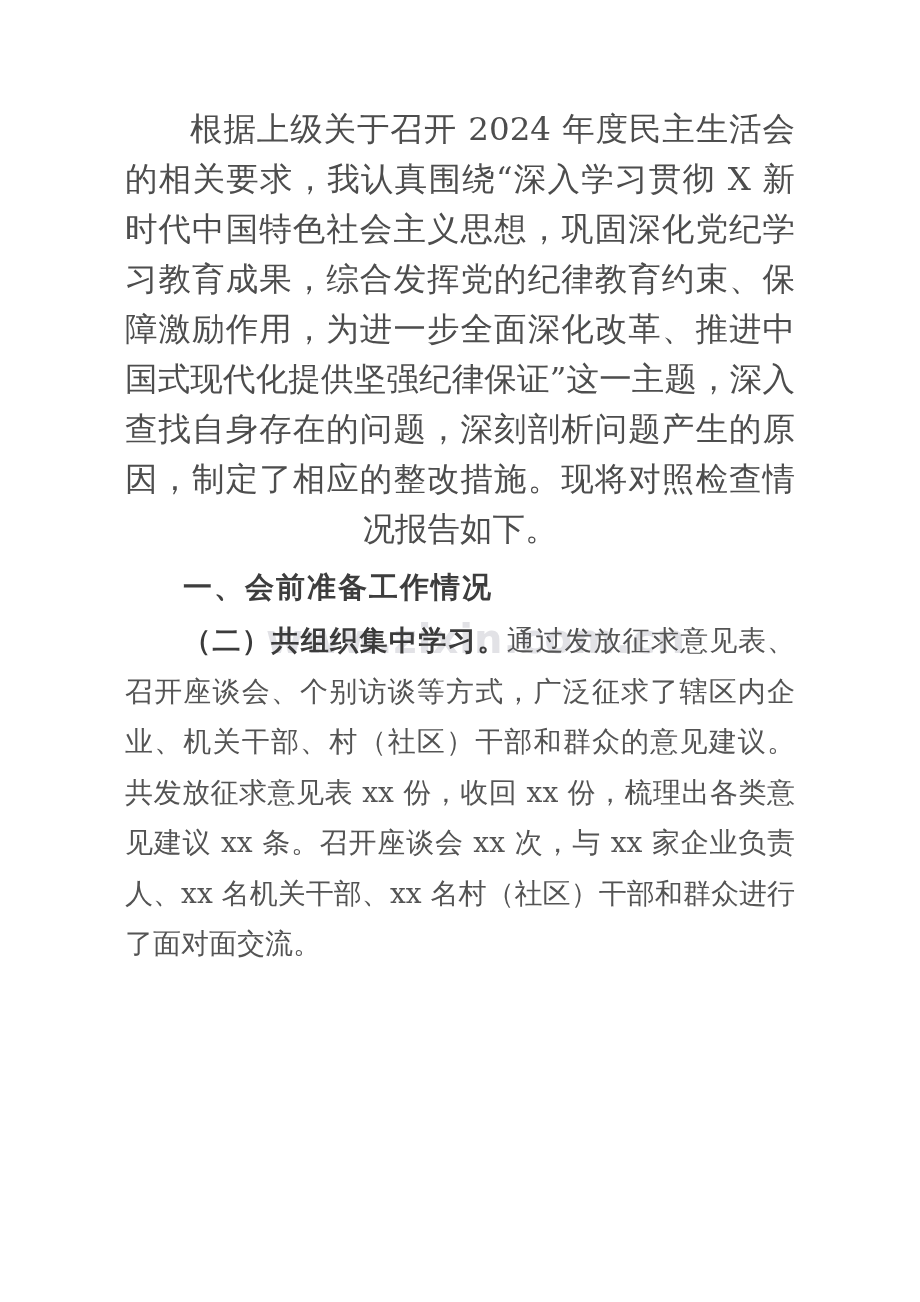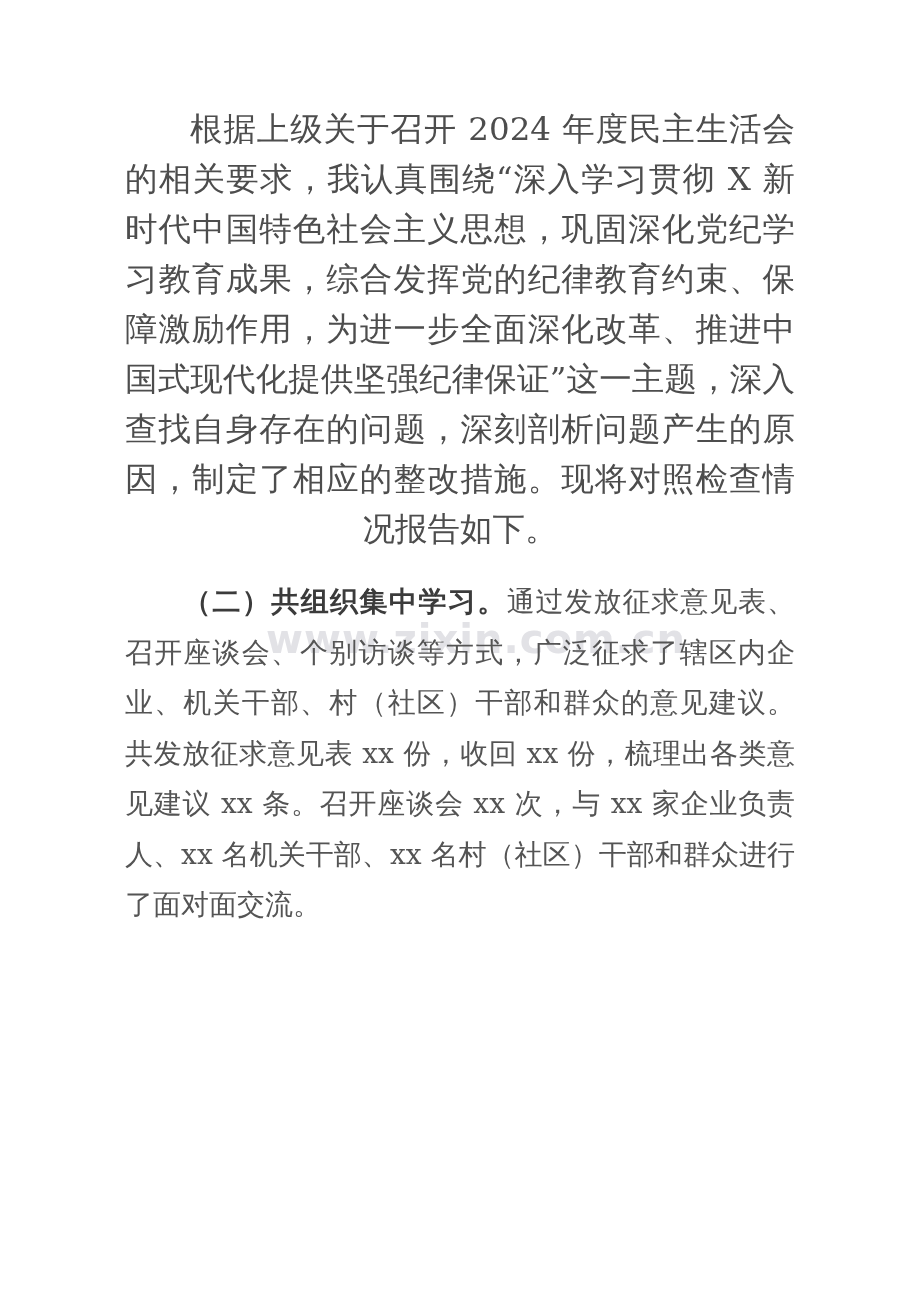--- a/index.html
+++ b/index.html
@@ -47,21 +47,21 @@
     text-align: justify;
     text-justify: inter-ideograph;
     word-break: break-all;
   }
   .lead {
     font-size: 32.5px;
     line-height: 50px;
     text-indent: 65px;
     text-align: justify;
     text-align-last: center;
-    margin-bottom: 23px;
+    margin-bottom: 8px;
     color: #4d4d4d;
   }
   .section-heading {
     font-size: 29px;
     line-height: 50px;
     font-weight: 700;
     text-indent: 58px;
     color: #3d3d3d;
     letter-spacing: 2px;
     margin-bottom: 4px;
@@ -86,18 +86,19 @@
 <body>
 
 <div class="page">
 
   <div class="watermark">www.zixin.com.cn</div>
 
   <div class="content">
 
     <p class="lead">根据上级关于召开 2024 年度民主生活会的相关要求，我认真围绕“深入学习贯彻 X 新时代中国特色社会主义思想，巩固深化党纪学习教育成果，综合发挥党的纪律教育约束、保障激励作用，为进一步全面深化改革、推进中国式现代化提供坚强纪律保证”这一主题，深入查找自身存在的问题，深刻剖析问题产生的原因，制定了相应的整改措施。现将对照检查情况报告如下。</p>
 
+    <p class="section-heading">一、会前准备工作情况</p>
 
 
     <p class="body-para"><b>（二）共组织集中学习。</b><span class="ph">通过发放征求意见表、召开座谈会、个别访谈等方式，广泛征求了辖区内企业、机关干部、村（社区）干部和群众的意见建议。共发放征求意见表 xx 份，收回 xx 份，梳理出各类意见建议 xx 条。召开座谈会 xx 次，与 xx 家企业负责人、xx 名机关干部、xx 名村（社区）干部和群众进行了面对面交流。</span></p>
 
   </div>
 </div>
 
 </body></html>

